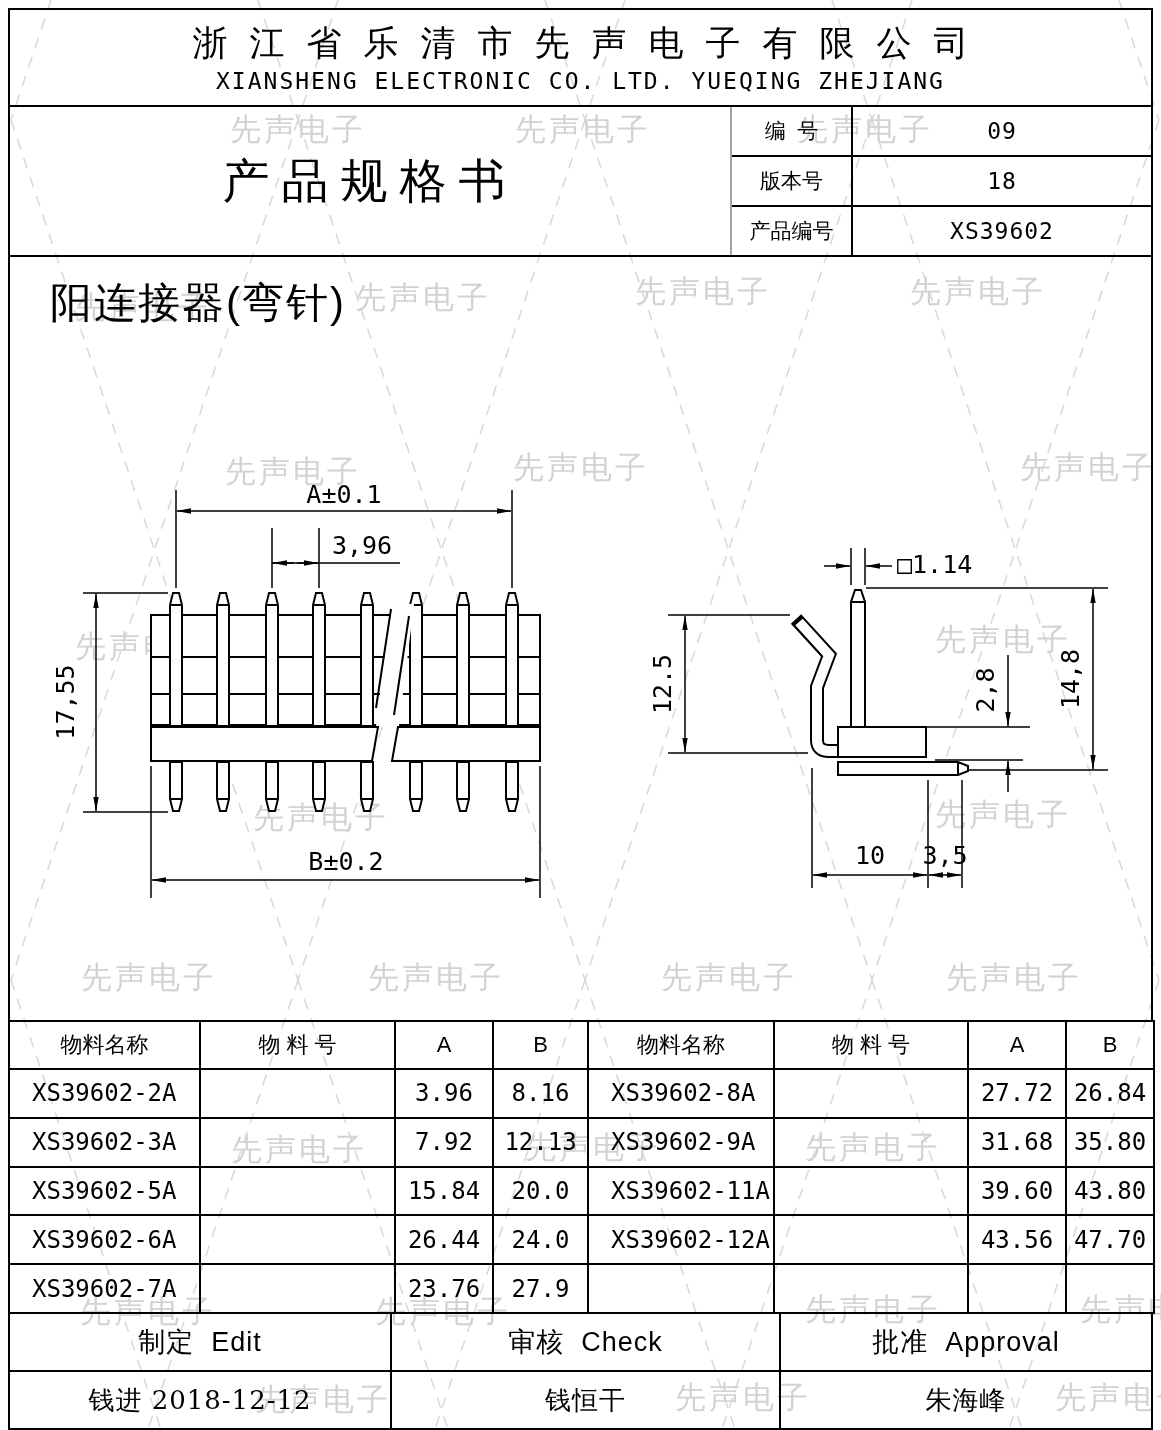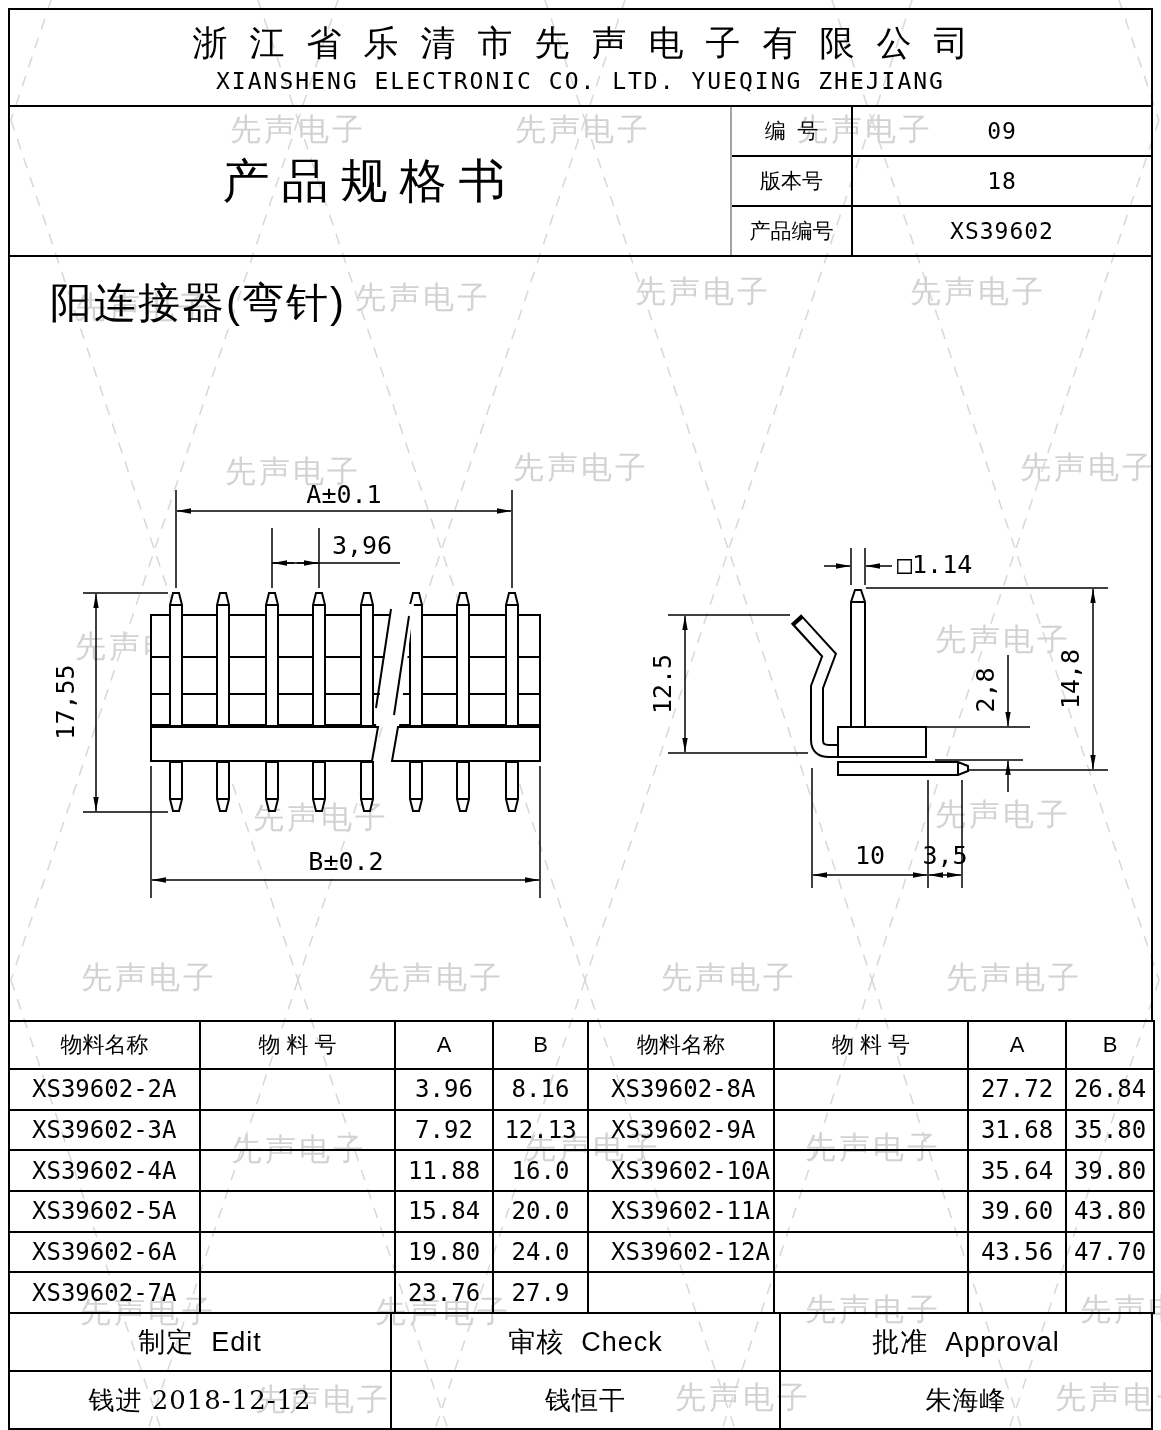--- a/index.html
+++ b/index.html
@@ -295,43 +295,33 @@
             <td class="c-name">XS39602-3A</td>
             <td class="c-no"></td>
             <td class="c-val">7.92</td>
             <td class="c-val">12.13</td>
             <td class="c-name">XS39602-9A</td>
             <td class="c-no"></td>
             <td class="c-val">31.68</td>
             <td class="c-val">35.80</td>
           </tr>
           <tr>
-            <td class="c-name">XS39602-4A</td>
-            <td class="c-no"></td>
-            <td class="c-val">11.88</td>
-            <td class="c-val">16.0</td>
-            <td class="c-name">XS39602-10A</td>
-            <td class="c-no"></td>
-            <td class="c-val">35.64</td>
-            <td class="c-val">39.80</td>
-          </tr>
-          <tr>
             <td class="c-name">XS39602-5A</td>
             <td class="c-no"></td>
             <td class="c-val">15.84</td>
             <td class="c-val">20.0</td>
             <td class="c-name">XS39602-11A</td>
             <td class="c-no"></td>
             <td class="c-val">39.60</td>
             <td class="c-val">43.80</td>
           </tr>
           <tr>
             <td class="c-name">XS39602-6A</td>
             <td class="c-no"></td>
-            <td class="c-val">19.80</td>
+            <td class="c-val">26.44</td>
             <td class="c-val">24.0</td>
             <td class="c-name">XS39602-12A</td>
             <td class="c-no"></td>
             <td class="c-val">43.56</td>
             <td class="c-val">47.70</td>
           </tr>
           <tr>
             <td class="c-name">XS39602-7A</td>
             <td class="c-no"></td>
             <td class="c-val">23.76</td>

